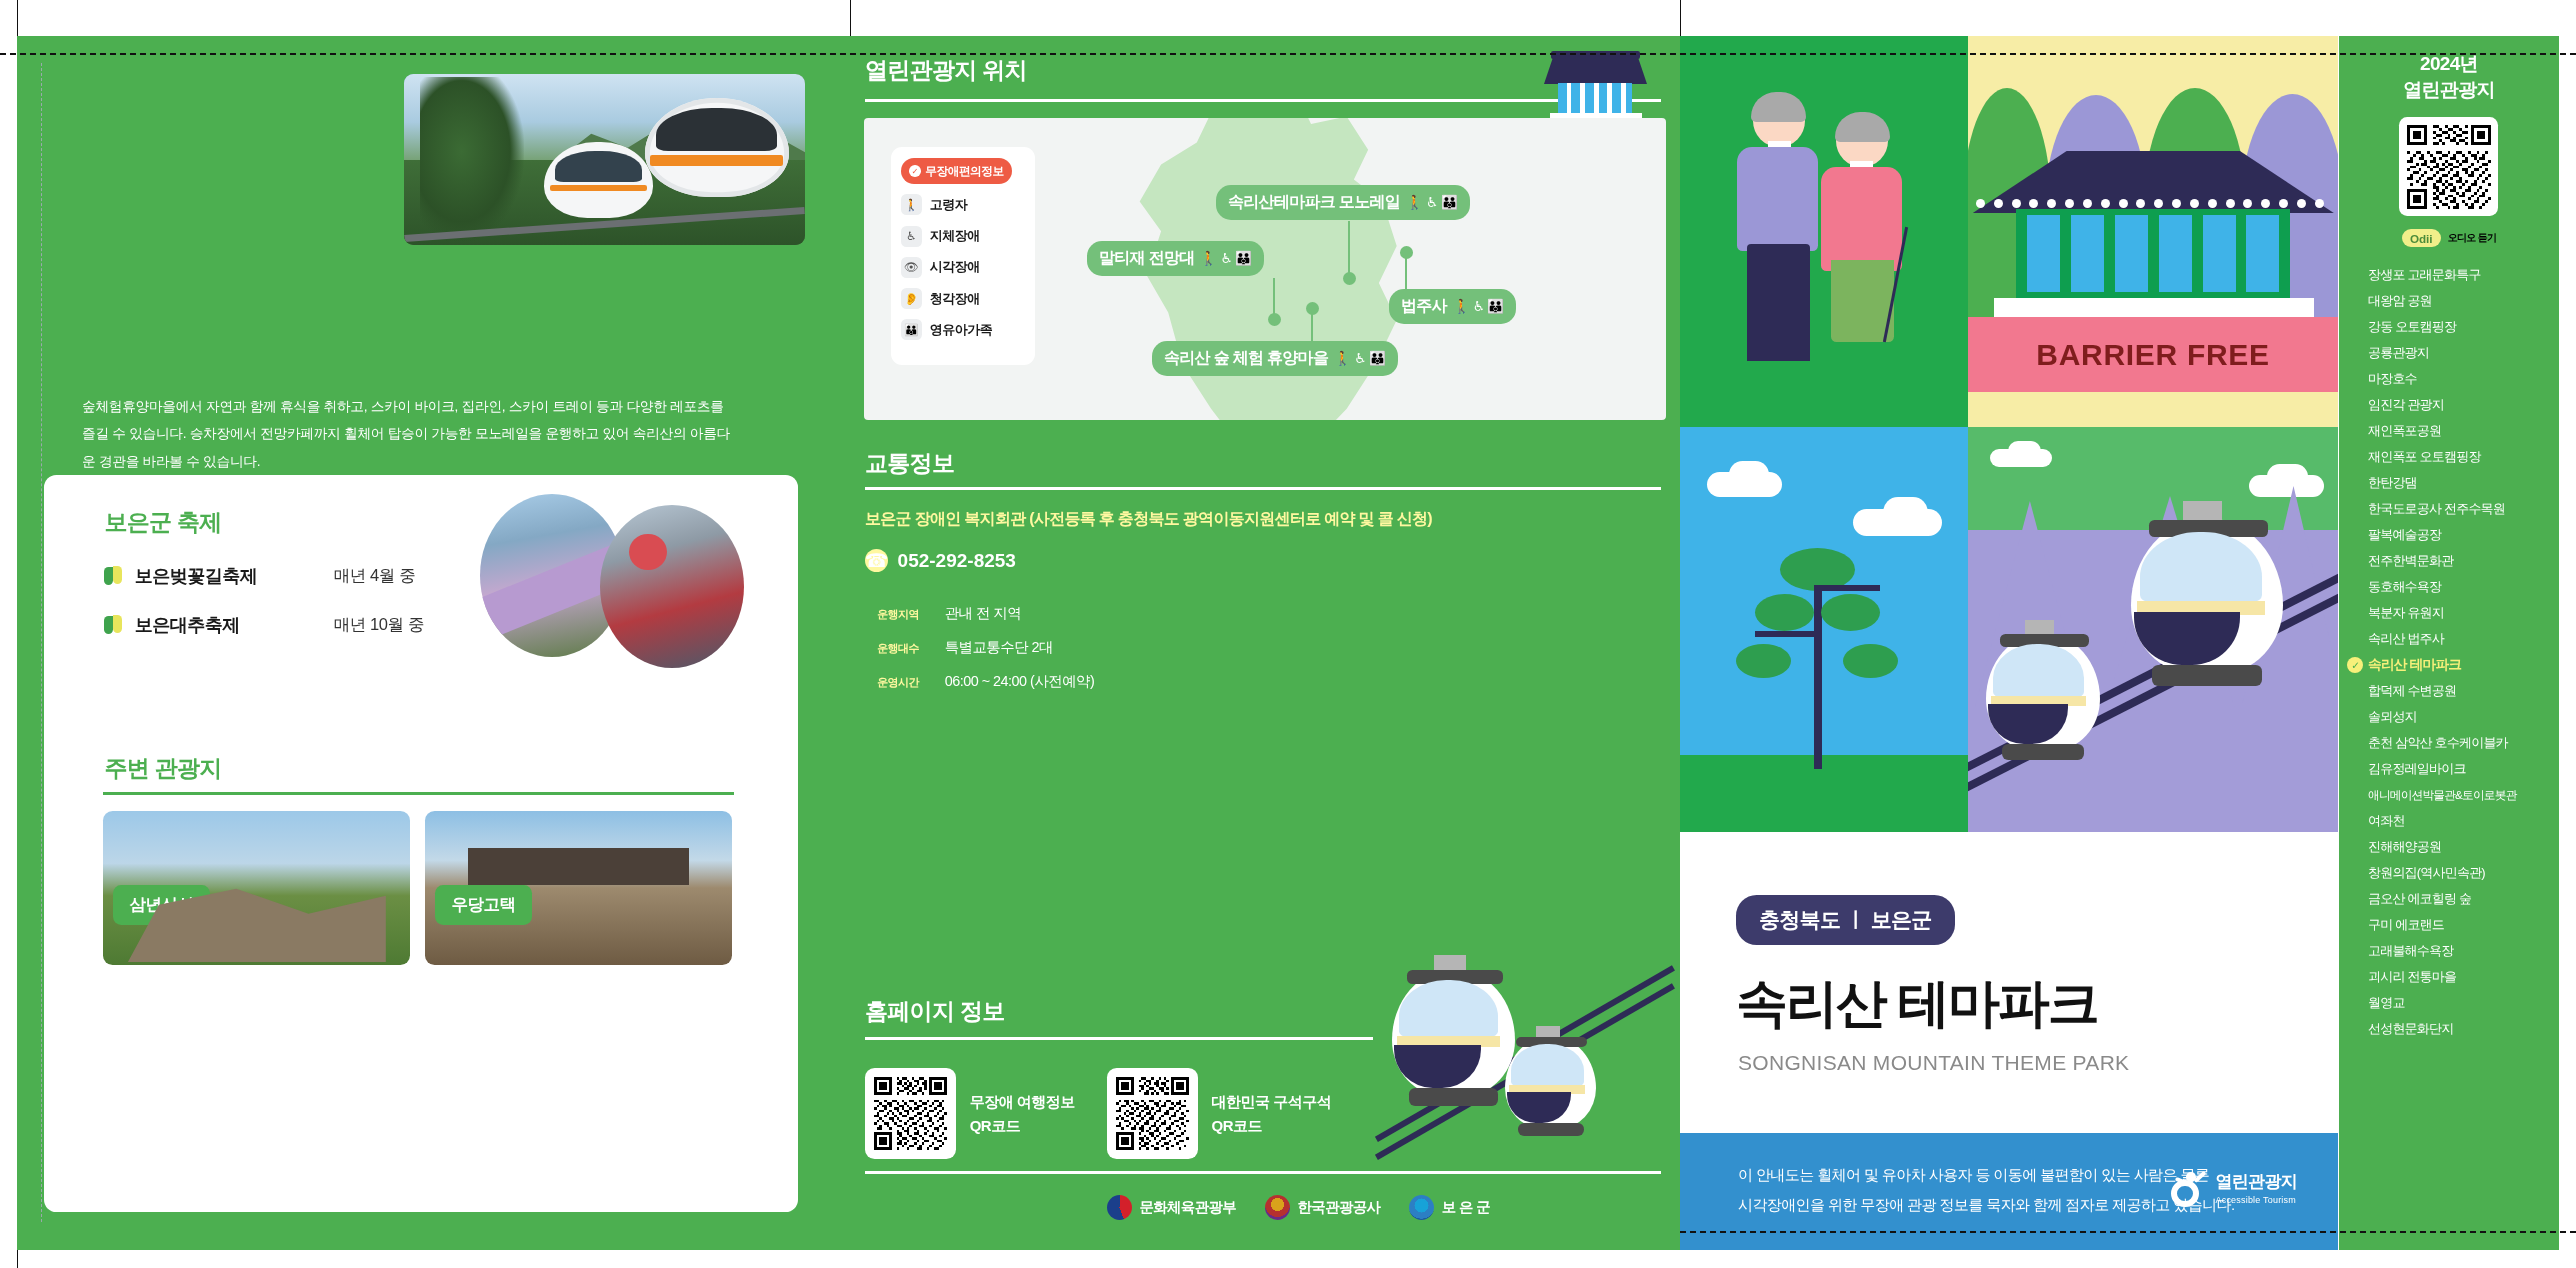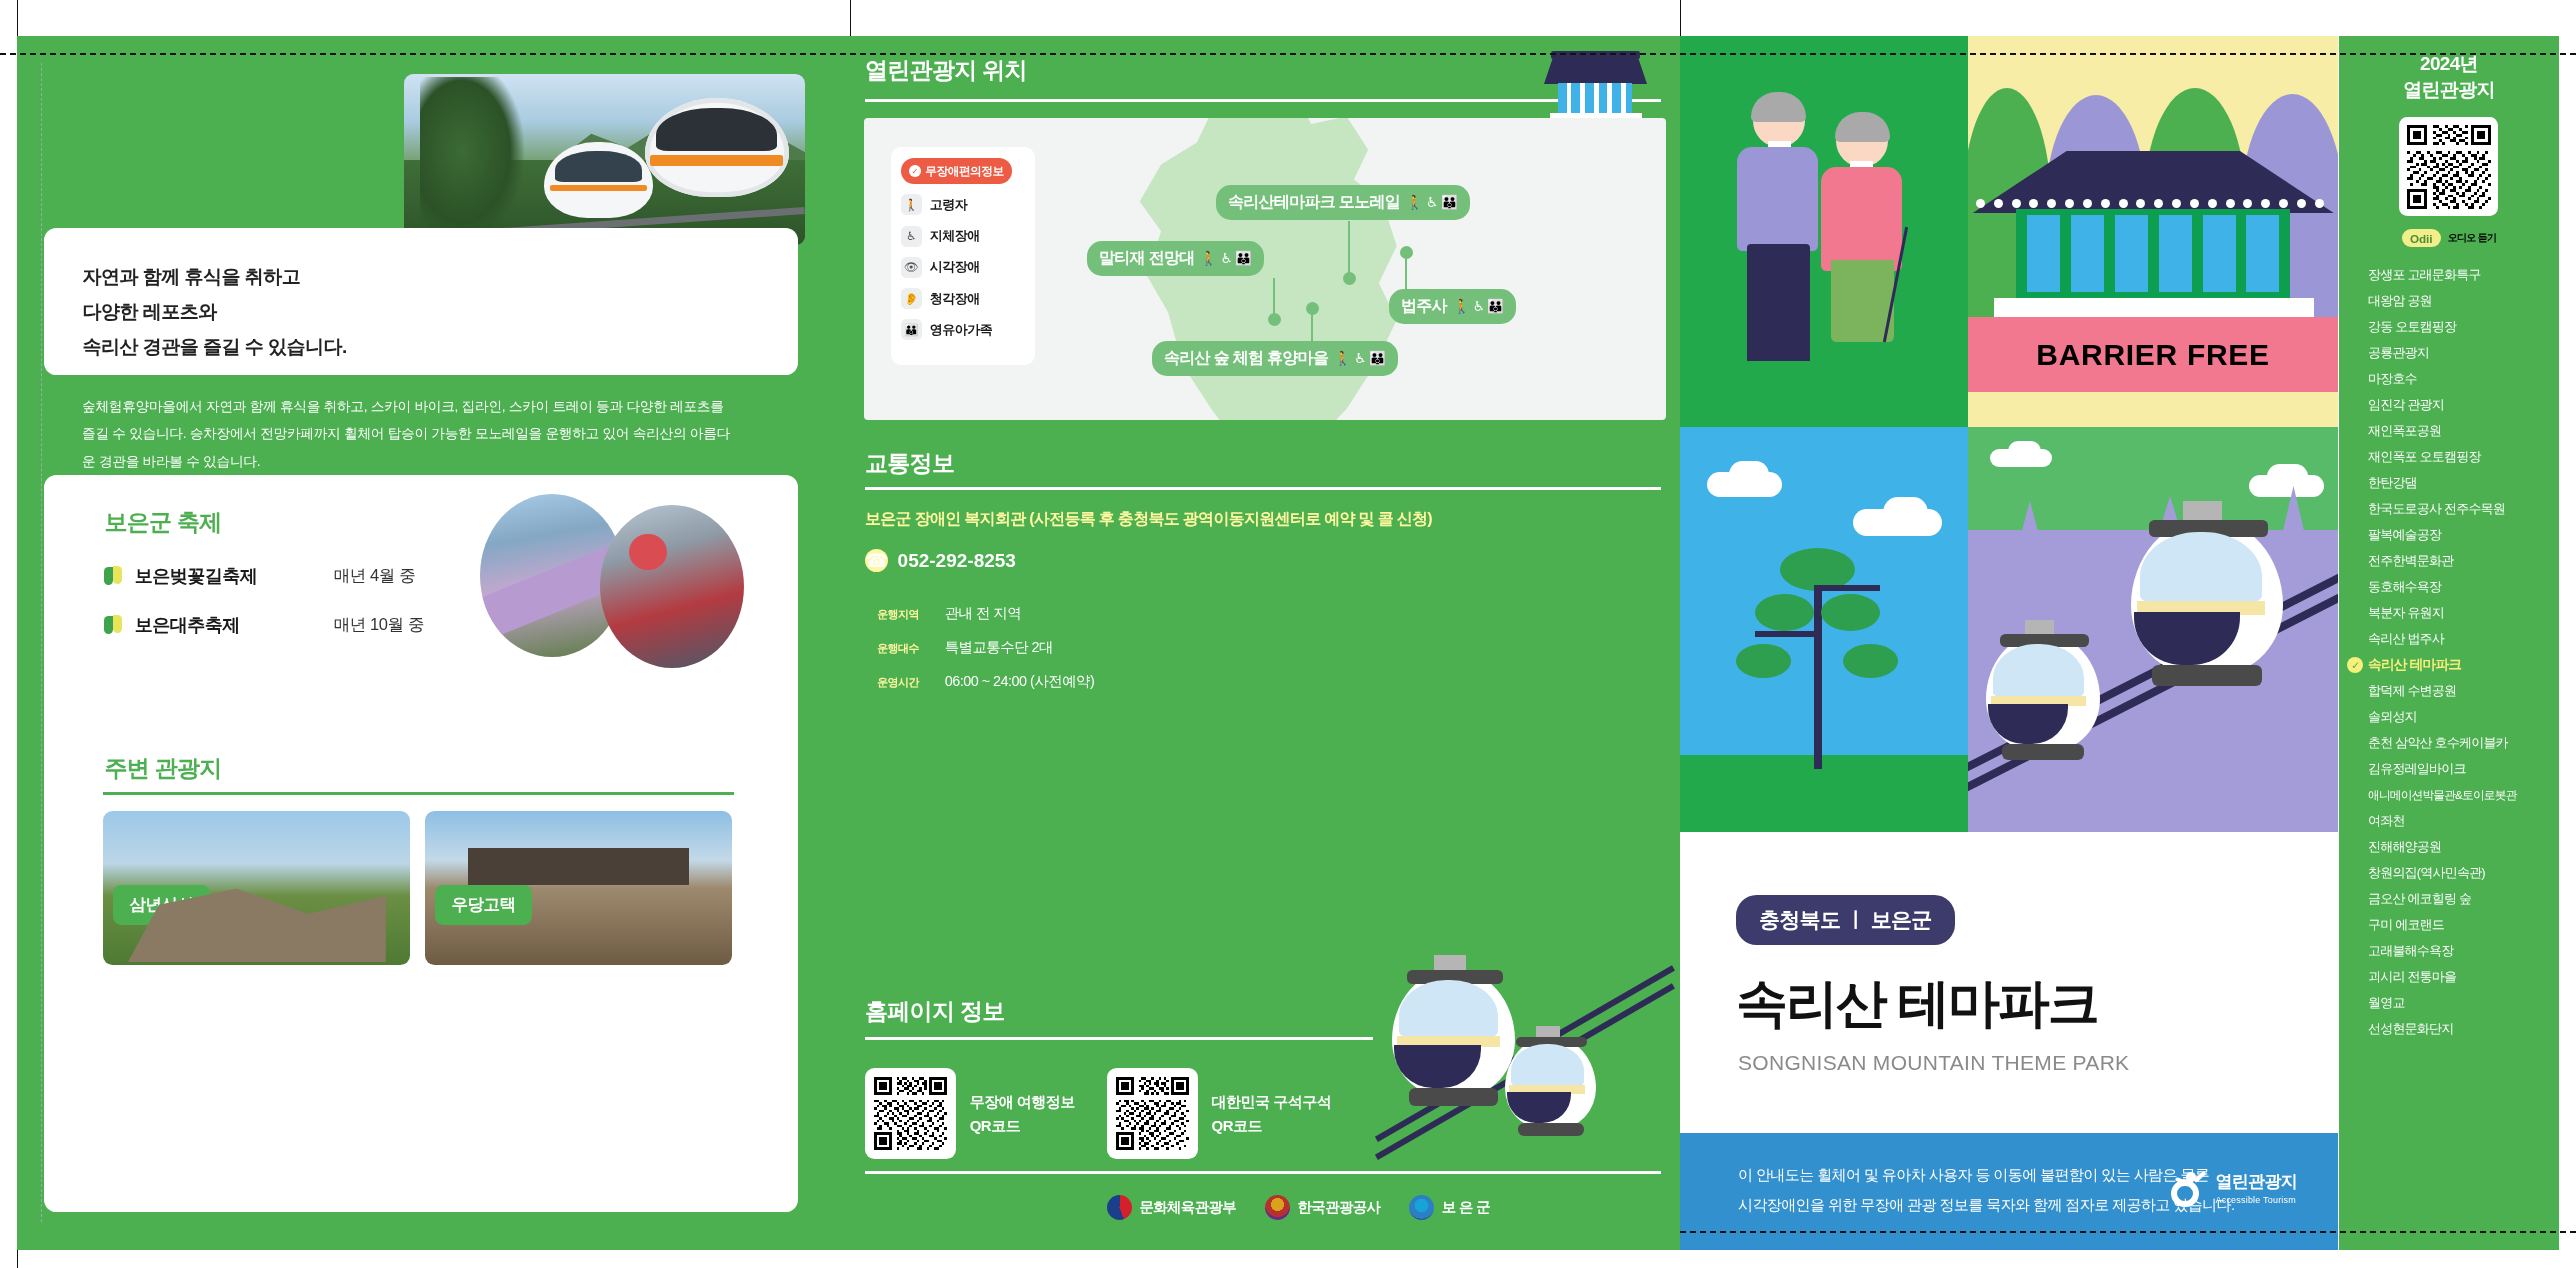--- a/index.html
+++ b/index.html
@@ -222,21 +222,21 @@
   .hk-bush { position:absolute; border-radius:50% 50% 0 0; }
   .hk-roof { position:absolute; left:4.8px; top:115px; width:361px; height:62px;
     background:#2e2b56; clip-path:polygon(0% 100%, 26% 0%, 74% 0%, 100% 100%); }
   .hk-fringe { position:absolute; left:8.2px; top:163px; width:354px; height:11px; }
   .hk-fringe i { position:absolute; top:0; width:9px; height:9px; border-radius:50%; background:#fff; }
   .hk-body { position:absolute; left:48px; top:173px; width:274px; height:89px; background:#0E9E4F; }
   .hk-body i { position:absolute; background:#3FB3E8; }
   .hk-base { position:absolute; left:26px; top:262px; width:320px; height:19px; background:#ffffff; }
   .bfbar { position:absolute; left:0; top:281px; width:370px; height:75px; background:#F2788F;
     display:flex; align-items:center; justify-content:center; }
-  .bfbar span { color:#000000; font-size:30px; font-weight:bold; letter-spacing:0.7px; }
+  .bfbar span { color:#7f1d1d; font-size:30px; font-weight:bold; letter-spacing:0.7px; }
 
   
   .pine-bg { position:absolute; inset:0; background:#3FB3E8; }
   .pine-ground { position:absolute; left:0; bottom:0; width:100%; height:77px; background:#22A94C; }
   .cloud { position:absolute; background:#ffffff; border-radius:20.6px; }
   .pine-trunk { position:absolute; width:7.5px; background:#2e2b56; }
   .pine-leaf { position:absolute; background:#2E9E4F; border-radius:50%; }
 
   
   .mr-bg { position:absolute; inset:0; background:#A39CD8; }
@@ -313,27 +313,20 @@
       <div class="car2">
         <div class="win"></div>
         <div class="stripe"></div>
       </div>
       <div class="car1">
         <div class="win"></div>
         <div class="stripe"></div>
       </div>
     </div>
 
-    <div class="pa-card">
-      <p>
-        <span>자연과 함께 휴식을 취하고</span><br>
-        <span>다양한 레포츠와</span><br>
-        <span>속리산 경관을 즐길 수 있습니다.</span>
-      </p>
-    </div>
 
     <div class="pa-body">숲체험휴양마을에서 자연과 함께 휴식을 취하고, 스카이 바이크, 집라인, 스카이 트레이 등과 다양한 레포츠를 즐길 수 있습니다. 승차장에서 전망카페까지 휠체어 탑승이 가능한 모노레일을 운행하고 있어 속리산의 아름다운 경관을 바라볼 수 있습니다.</div>
 
     <div class="pa-white">
       <div class="pa-sec-title fest-title">보은군 축제</div>
 
       <div class="fest-list">
         <div class="fest-row">
           <span class="leaf"></span>
           <span class="fest-name">보은벚꽃길축제</span>

